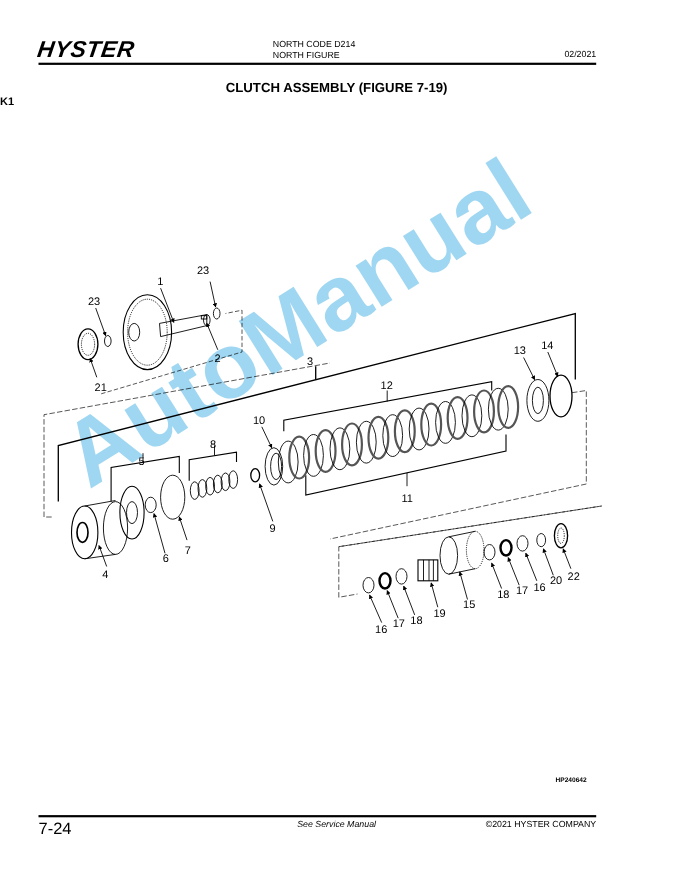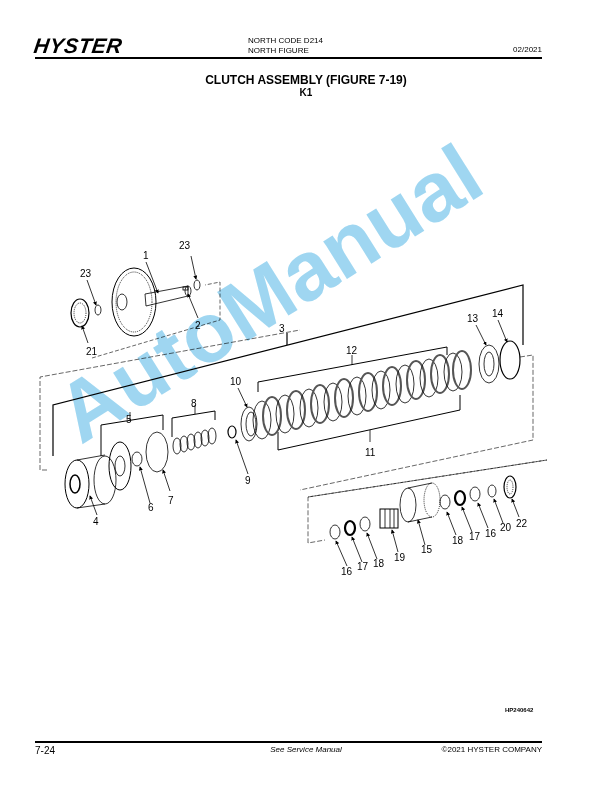--- a/index.html
+++ b/index.html
@@ -5,24 +5,24 @@
   html, body { margin: 0; padding: 0; background: #ffffff; }
   body { width: 612px; height: 792px; position: relative; overflow: hidden;
          font-family: "Liberation Sans", sans-serif; color: #000; }
   .abs { position: absolute; }
   .logo { left: 34px; top: 34px; font-size: 21px; font-weight: bold; font-style: italic;
           letter-spacing: 0.5px; transform: skewX(-8deg); font-family: "Liberation Sans", sans-serif; }
   .unit { left: 248px; top: 36px; font-size: 8px; line-height: 10px; }
   .date { right: 70px; top: 45px; font-size: 8px; }
   .rule-top { left: 35px; top: 57px; width: 507px; height: 2px; background: #000; }
   .title { left: 0; width: 612px; top: 73px; text-align: center; font-size: 12px; font-weight: bold; line-height: 14px; }
-  .sub { left: 0; width: 612px; top: 87px; text-align: center; font-size: 10px; font-weight: bold; }
+  .sub { left: 0; width: 612px; top: 87px; font-size: 10px; font-weight: bold; }
   .hpcode { left: 505px; top: 707px; font-size: 6px; font-weight: bold; }
   .rule-bot { left: 35px; top: 741px; width: 507px; height: 2px; background: #000; }
-  .pageno { left: 35px; top: 745px; font-size: 10px; }
+  .pageno { left: 35px; top: 745px; font-size: 15px; }
   .note { left: 0; width: 612px; top: 745px; text-align: center; font-size: 8px; font-style: italic; line-height: 10px; }
   .copy { right: 70px; top: 745px; font-size: 8px; }
   .figure { left: 0; top: 0; width: 612px; height: 792px; }
   .callout { font-family: "Liberation Sans", sans-serif; font-size: 10px; fill: #000; }
   .watermark { left: 40px; top: 380px; font-size: 84px; font-weight: bold; color: #8fd0ef;
                transform: rotate(-32deg); transform-origin: left top; white-space: nowrap; opacity: 0.85;
                font-family: "Liberation Sans", sans-serif; }
 </style>
 </head>
 <body>

